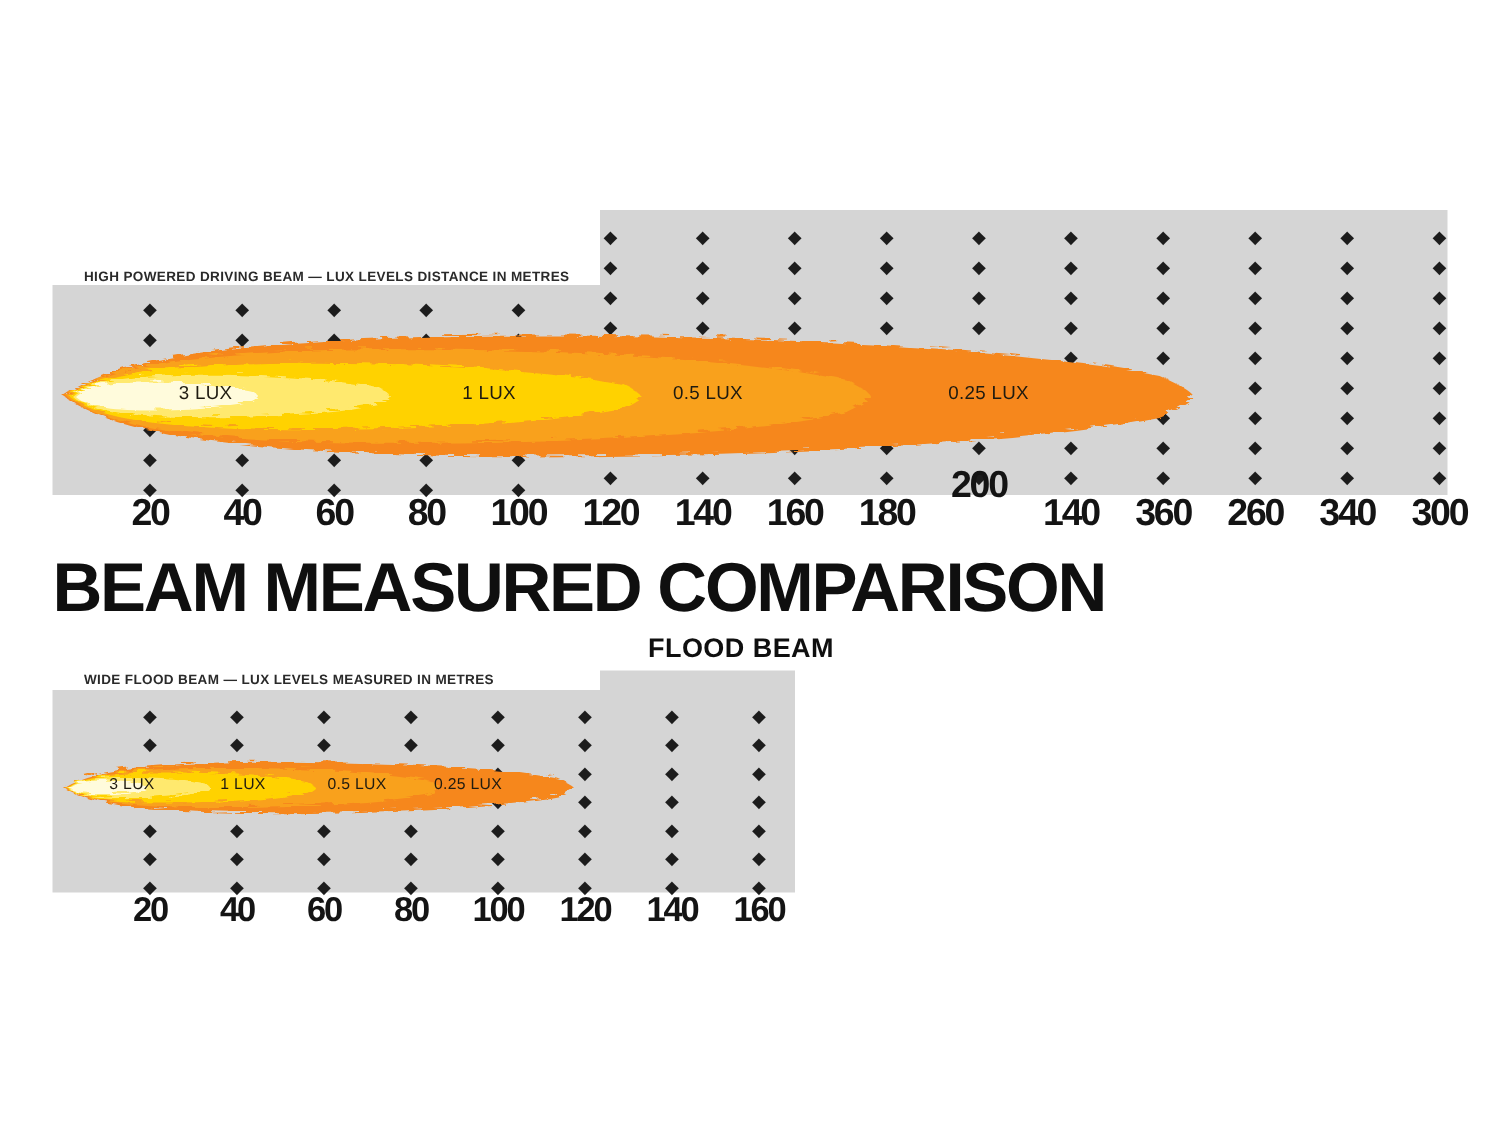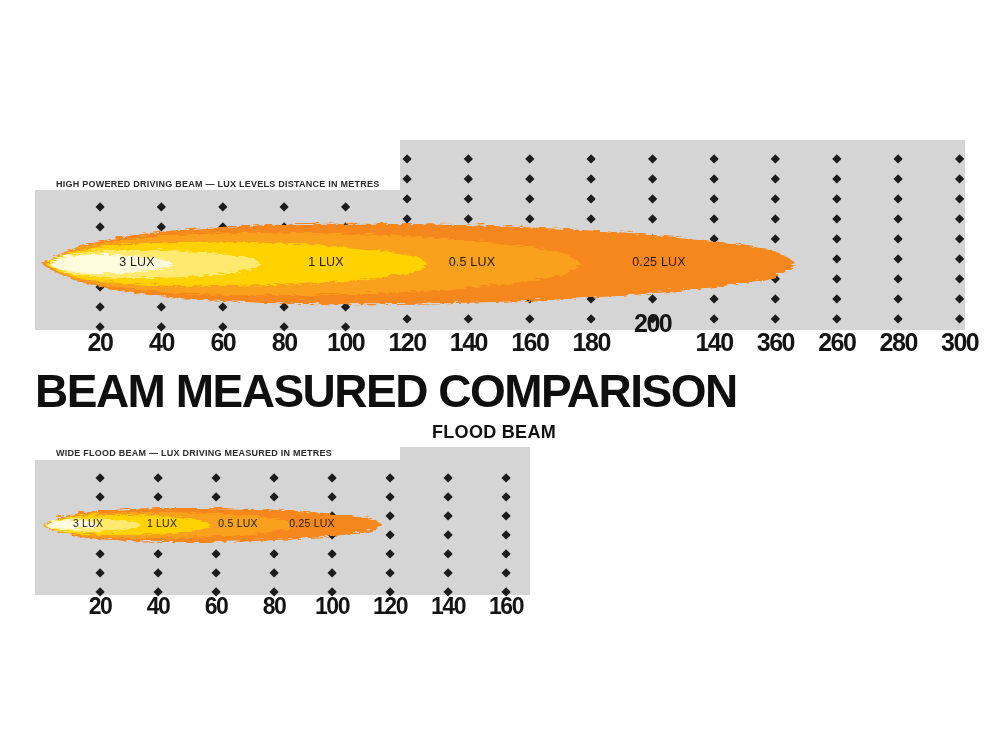--- a/index.html
+++ b/index.html
@@ -43,21 +43,21 @@
 <body style="--diamond: #1C1C1C; --tick: #141414; --label: #1F1B10;">
 
 <div>
 
   <div class="band" style="left: 35px; top: 190px; width: 930px; height: 140px; background: rgb(213, 213, 213);"></div>
   <div class="band" style="left: 400px; top: 140px; width: 565px; height: 50px; background: rgb(213, 213, 213);"></div>
   <div class="band" style="left: 35px; top: 460px; width: 495px; height: 135px; background: rgb(213, 213, 213);"></div>
   <div class="band" style="left: 400px; top: 447px; width: 130px; height: 13px; background: rgb(213, 213, 213);"></div>
 
   <div class="caption" style="left:56px;top:179px">HIGH POWERED DRIVING BEAM — LUX LEVELS DISTANCE IN METRES</div>
-  <div class="caption" style="left:56px;top:448px">WIDE FLOOD BEAM — LUX DRIVING MEASURED IN METRES</div>
+  <div class="caption" style="left:56px;top:448px">WIDE FLOOD BEAM — LUX LEVELS MEASURED IN METRES</div>
 
   <div id="cols-0">
       <div class="diamond-col" style="left: 100px; top: 196px; line-height: 20px;">◆
 ◆
 ◆
 ◆
 ◆
 ◆
 ◆</div>
       <div class="diamond-col" style="left: 161.4px; top: 196px; line-height: 20px;">◆
@@ -186,21 +186,21 @@
       <div class="tick" style="left: 284.2px; top: 329px; font-size: 25px;">80</div>
       <div class="tick" style="left: 345.6px; top: 329px; font-size: 25px;">100</div>
       <div class="tick" style="left: 407px; top: 329px; font-size: 25px;">120</div>
       <div class="tick" style="left: 468.4px; top: 329px; font-size: 25px;">140</div>
       <div class="tick" style="left: 529.8px; top: 329px; font-size: 25px;">160</div>
       <div class="tick" style="left: 591.2px; top: 329px; font-size: 25px; text-align: center;">180</div>
       <div class="tick" style="left: 652.6px; top: 310px; font-size: 25px;">200</div>
       <div class="tick" style="left: 714px; top: 329px; font-size: 25px;">140</div>
       <div class="tick" style="left: 775.4px; top: 329px; font-size: 25px;">360</div>
       <div class="tick" style="left: 836.8px; top: 329px; font-size: 25px;">260</div>
-      <div class="tick" style="left: 898.2px; top: 329px; font-size: 25px;">280</div>
+      <div class="tick" style="left: 898.2px; top: 329px; font-size: 25px;">340</div>
       <div class="tick" style="left: 959.6px; top: 329px; font-size: 25px;">300</div>
     </div>
   <div id="cols-1">
       <div class="diamond-col" style="left: 100px; top: 468px; line-height: 19px;">◆
 ◆
 ◆
 ◆
 ◆
 ◆
 ◆</div>

